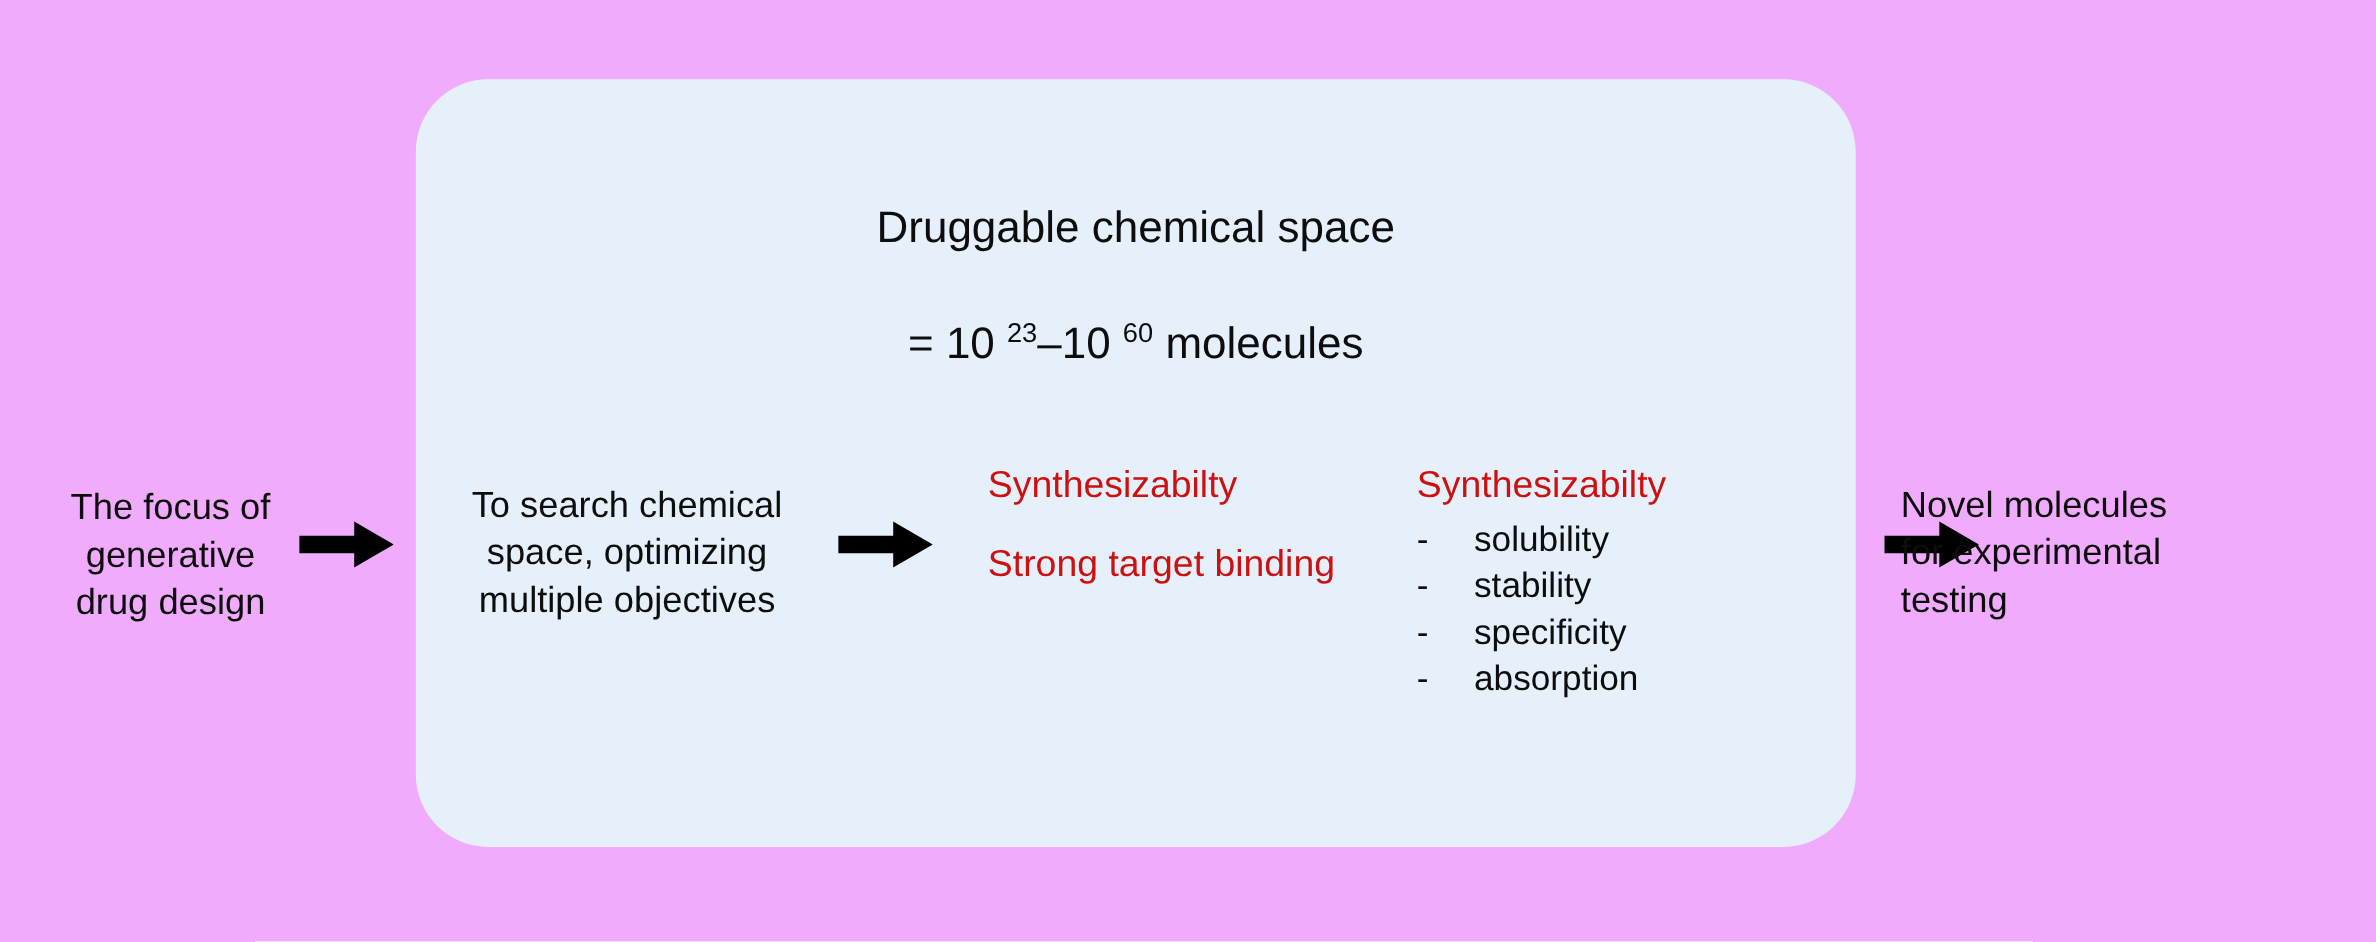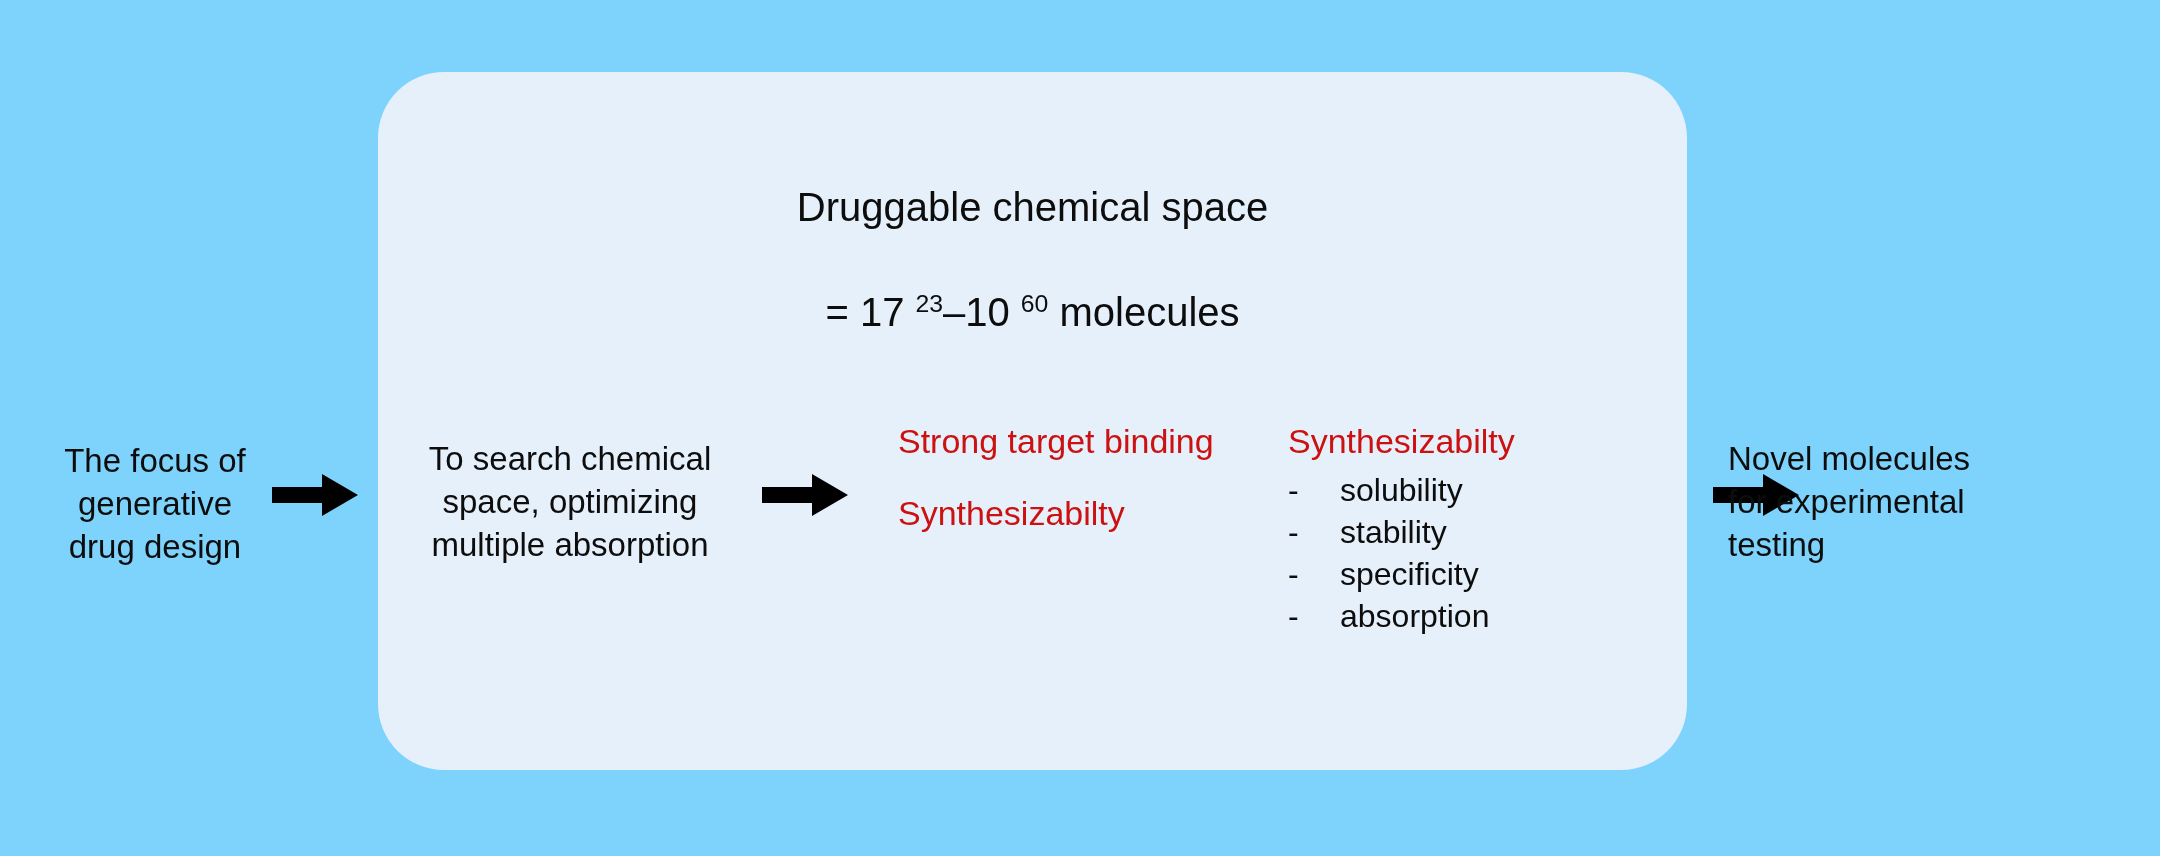--- a/index.html
+++ b/index.html
@@ -8,21 +8,21 @@
     background: #ffffff;
   }
   body {
     font-family: "Liberation Sans", sans-serif;
     -webkit-font-smoothing: antialiased;
   }
   #canvas {
     position: relative;
     width: 2160px;
     height: 856px;
-    background: #7dd3fc;
+    background: #f0abfc;
     overflow: hidden;
   }
 
   
   .space-box {
     position: absolute;
     left: 378px;
     top: 72px;
     width: 1309px;
     height: 698px;
@@ -133,46 +133,46 @@
 </style>
 </head>
 <body>
 
 <div id="canvas">
 
   <div class="space-box"></div>
 
   <div class="txt title-block">
     <div>Druggable chemical space</div>
-    <div class="title-line2"><span>= 17</span><sup>23</sup><span>–10</span><sup>60</sup><span> molecules</span></div>
+    <div class="title-line2"><span>= 10</span><sup>23</sup><span>–10</span><sup>60</sup><span> molecules</span></div>
   </div>
 
   <div class="txt focus-block">The focus of
 generative
 drug design</div>
 
   <div class="arrow" id="arrow-1">
     <svg viewBox="0 0 86 46" width="86" height="46" aria-hidden="true">
       <path d="M0 15 L50 15 L50 2 L86 23 L50 44 L50 31 L0 31 Z" fill="#000000"></path>
     </svg>
   </div>
 
   <div class="txt search-block">To search chemical
 space, optimizing
-multiple absorption</div>
+multiple objectives</div>
 
   <div class="arrow" id="arrow-2">
     <svg viewBox="0 0 86 46" width="86" height="46" aria-hidden="true">
       <path d="M0 15 L50 15 L50 2 L86 23 L50 44 L50 31 L0 31 Z" fill="#000000"></path>
     </svg>
   </div>
 
   <div class="objectives">
+    <div class="objective">Synthesizabilty</div>
     <div class="objective">Strong target binding</div>
-    <div class="objective">Synthesizabilty</div>
   </div>
 
   <div class="pk">
     <div class="pk-title">Synthesizabilty</div>
     <div class="pk-item">
       <span class="pk-dash">-</span>
       <span>solubility</span>
     </div>
     <div class="pk-item">
       <span class="pk-dash">-</span>

